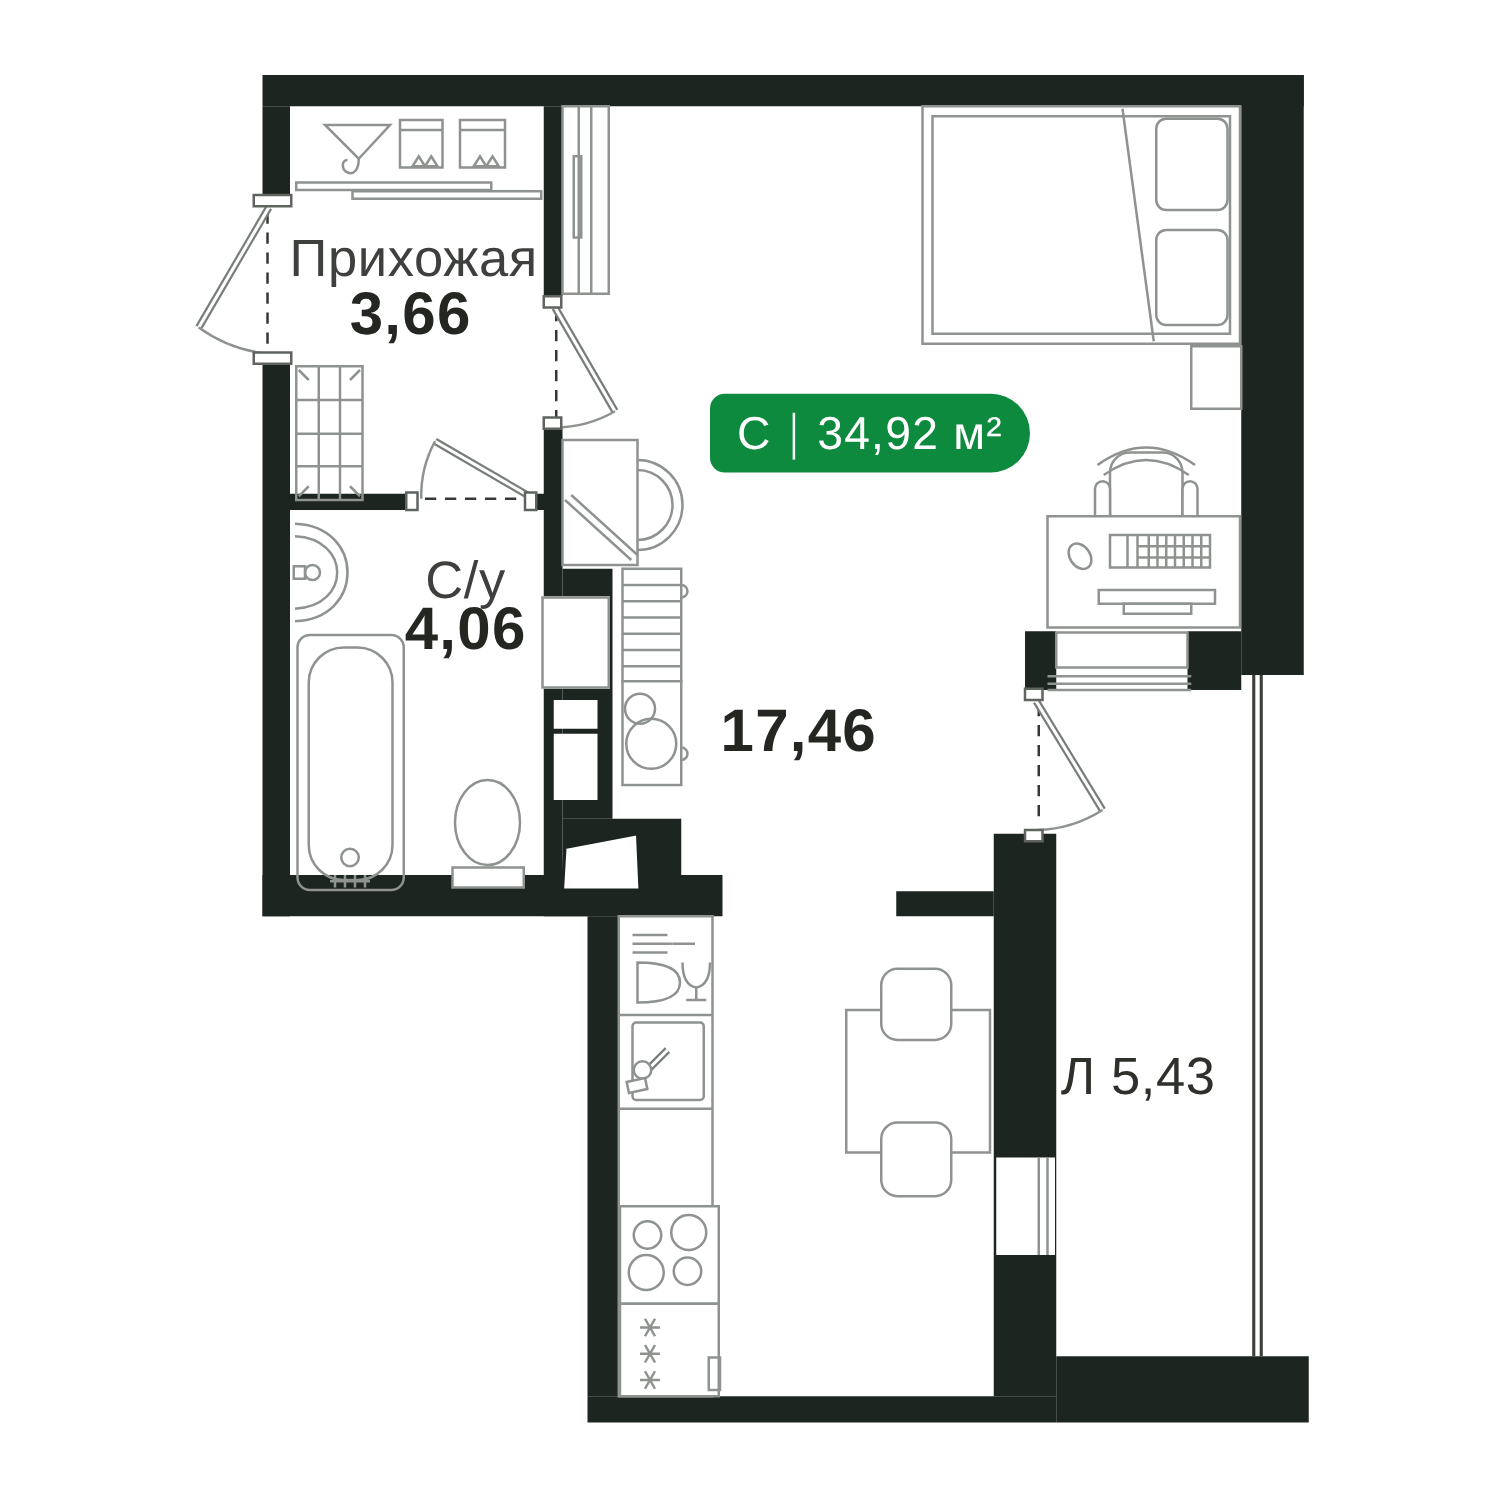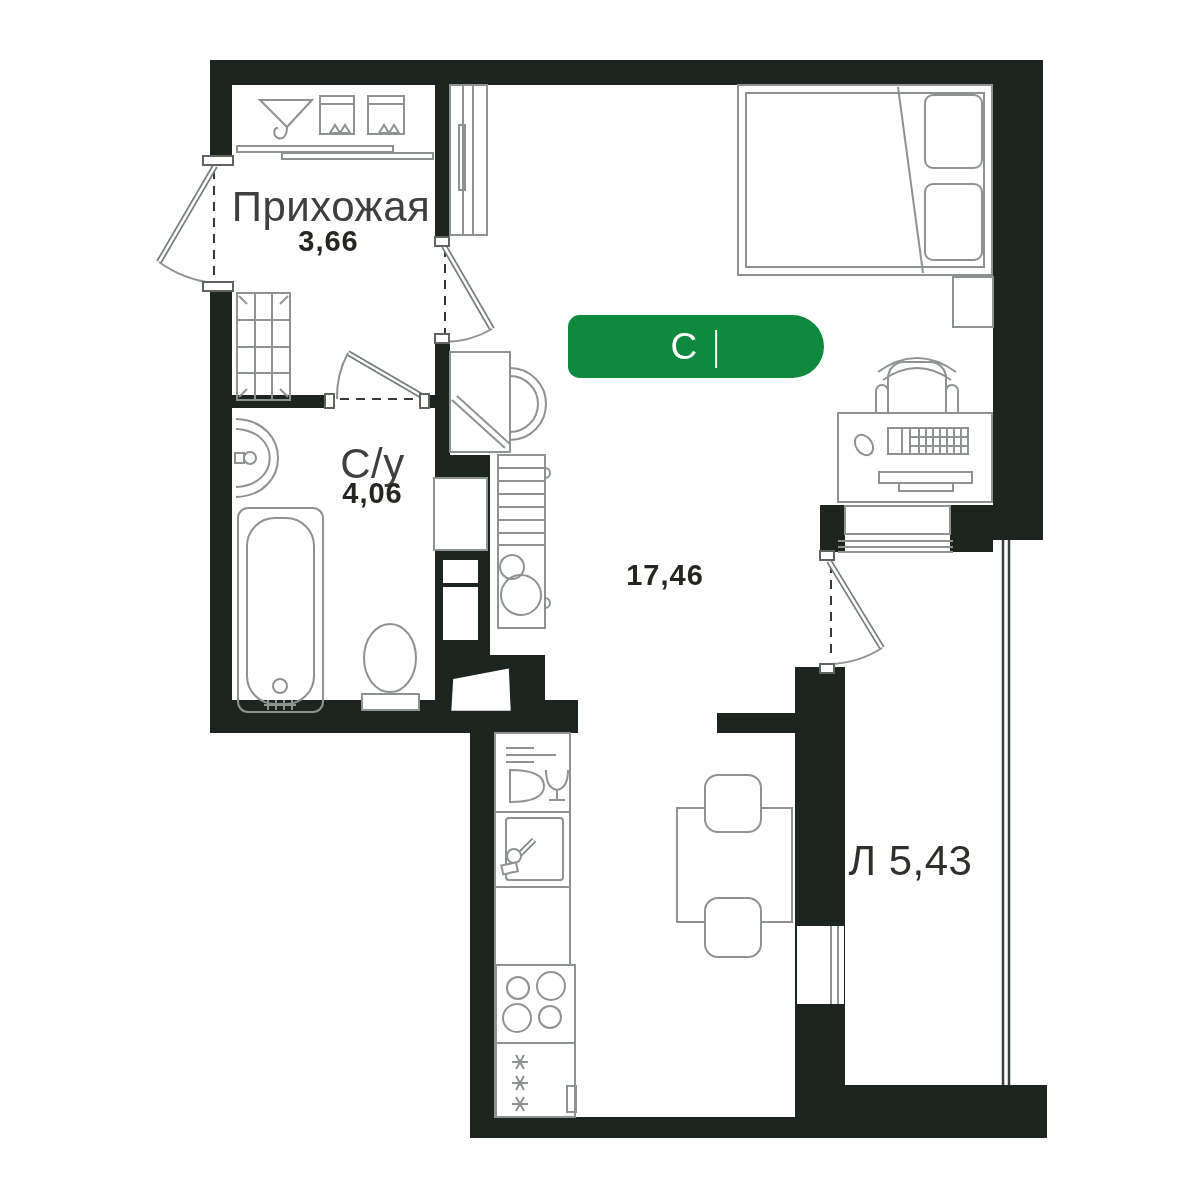--- a/index.html
+++ b/index.html
@@ -12,21 +12,21 @@
   .s{stroke:var(--line);fill:none;stroke-width:2;}
   .sw{stroke:var(--line);fill:#fff;stroke-width:2;}
   .sj{stroke:#5f645f;fill:#fff;stroke-width:2;}
   .sd{stroke:var(--wall);fill:#fff;stroke-width:2.5;}
   .dash{stroke:#343834;stroke-width:2;stroke-dasharray:9 7;fill:none;}
   .leafO{stroke:#777d78;stroke-width:6;}
   .leafI{stroke:#fff;stroke-width:2.5;}
   .glz{stroke:#3a403c;stroke-width:2.5;fill:none;}
   .rname{position:absolute;text-align:center;font-size:42px;line-height:1.1;
          color:var(--tname);letter-spacing:.5px;}
-  .rnum{position:absolute;text-align:center;font-size:29px;line-height:1.1;font-weight:600;
+  .rnum{position:absolute;text-align:center;font-size:48px;line-height:1.1;font-weight:600;
         color:var(--tnum);letter-spacing:1px;}
   .badge{position:absolute;left:568px;top:315px;width:256px;height:63px;
          background:var(--badge);border-radius:12px 32px 32px 12px;
          display:flex;align-items:center;justify-content:center;gap:13px;color:#fff;}
   .badge .t{font-size:37px;font-weight:500;letter-spacing:1px;}
   .badge .sep{font-size:40px;font-weight:100;opacity:.95;transform:scaleX(.6);}
 </style>
 </head>
 <body>
 
@@ -293,23 +293,24 @@
       <line class="glz" x1="1009" y1="540" x2="1009" y2="1085"></line>
     </g>
   </svg>
 
   <div class="rname" style="left:211px;top:184px;width:240px">Прихожая</div>
   <div class="rnum" style="left:211px;top:226px;width:235px">3,66</div>
 
   <div class="rname" style="left:300px;top:441px;width:145px">С/у</div>
   <div class="rnum" style="left:300px;top:478px;width:145px">4,06</div>
 
-  <div class="rnum" style="left:545px;top:560px;width:240px">17,46</div>
+  <div class="rnum" style="left:519px;top:560px;width:240px">17,46</div>
 
 
   <div class="rname" style="left:845px;top:838px;width:131px;font-weight:500;color:#2e302c">Л 5,43</div>
 
   <div class="badge">
     <span class="t">С</span>
     <span class="sep">|</span>
+    <span class="t">34,92 м²</span>
   </div>
 
 </div>
 
 </body></html>

